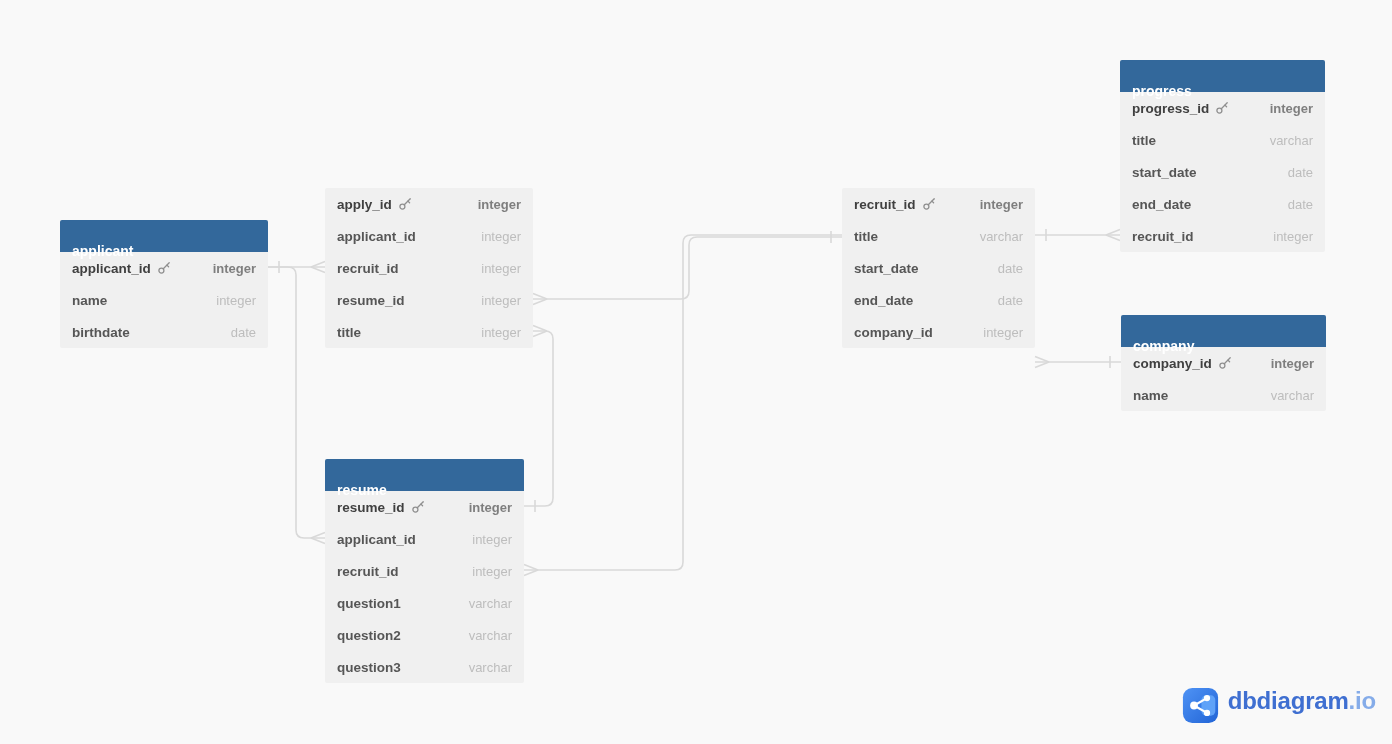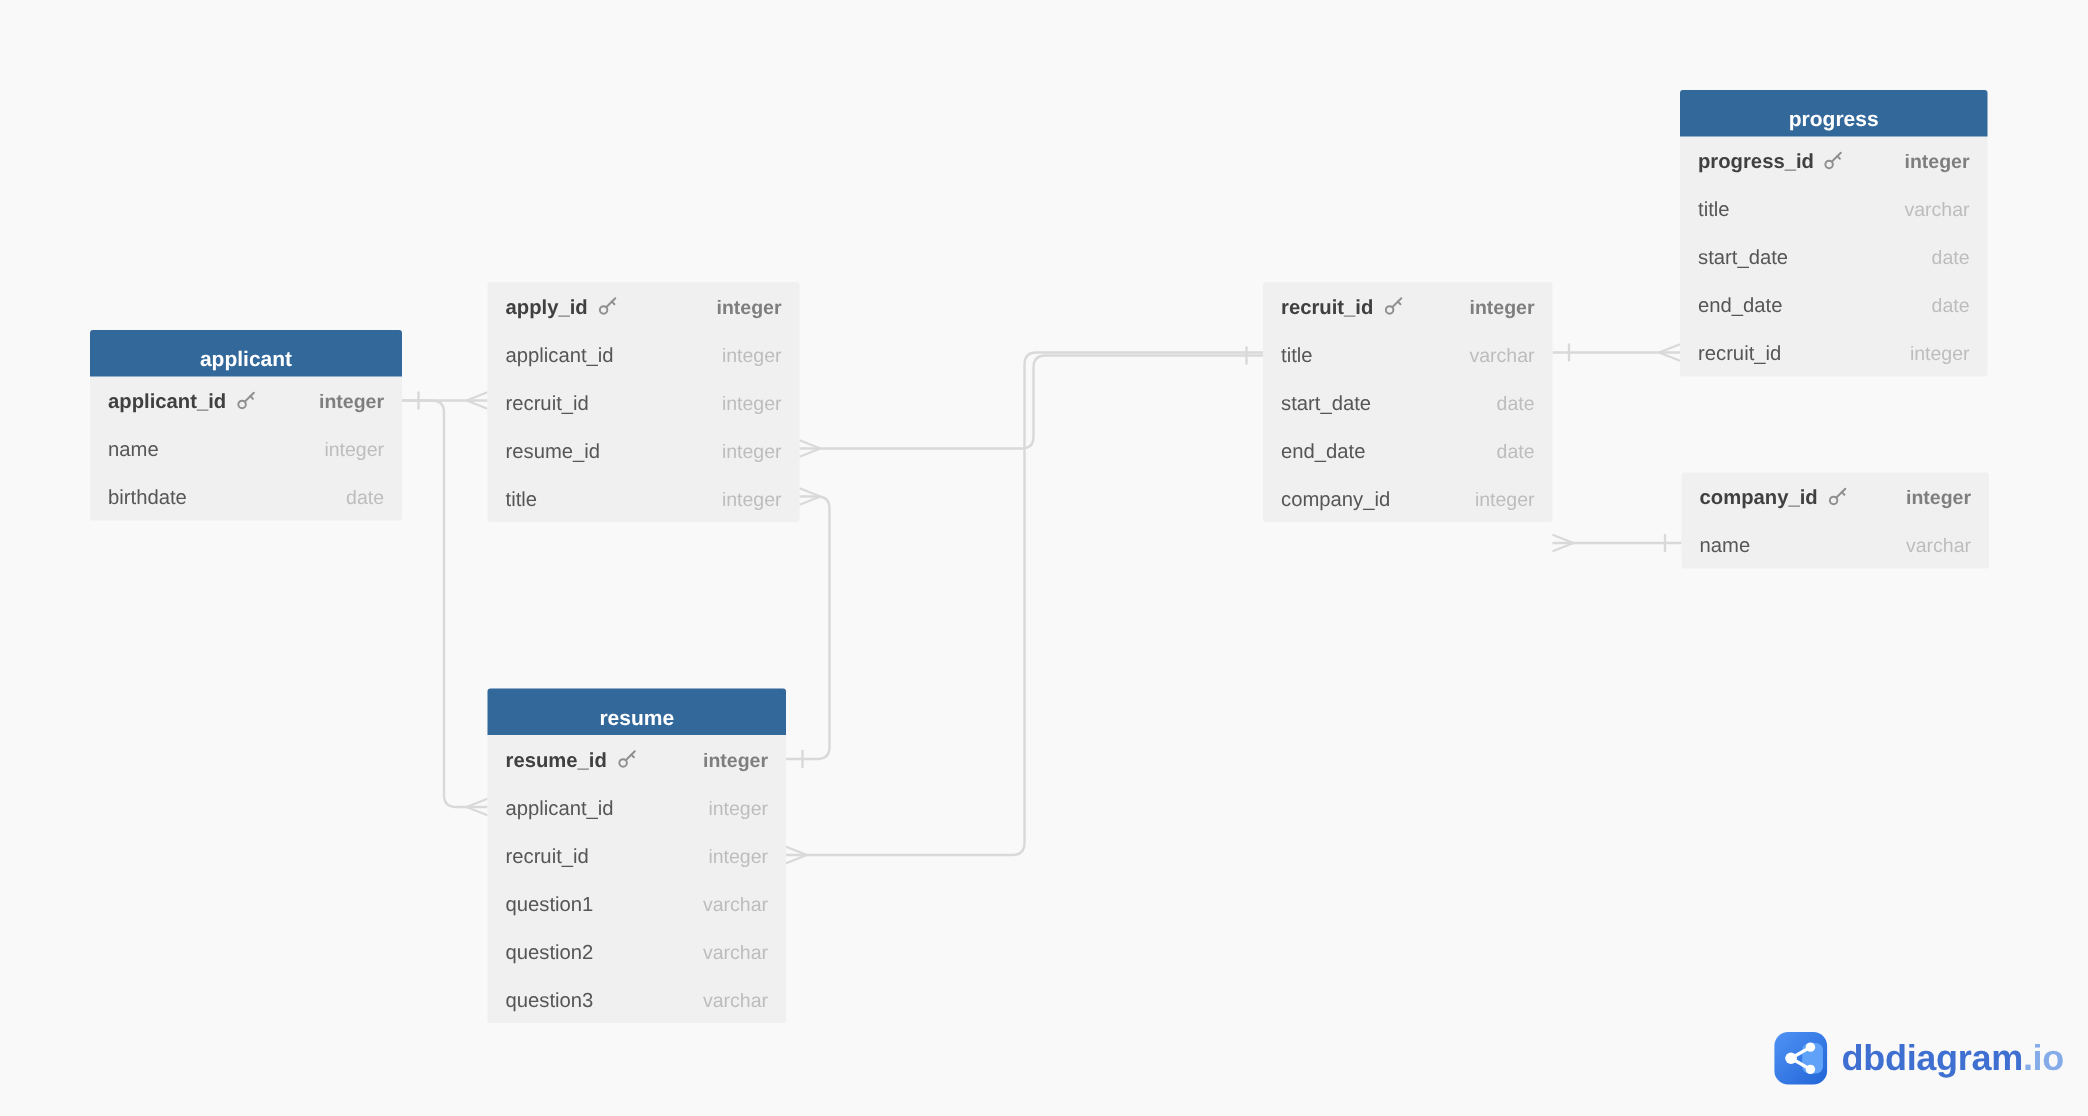--- a/index.html
+++ b/index.html
@@ -13,39 +13,38 @@
   .tbl {
     position:absolute;
     background: var(--table-row-bg, #f0f0f0);
     border-radius:2px;
   }
   .tbl-header {
     height:31px; line-height:31px;
     background: var(--table-header-bg, #33689b);
     color: var(--table-header-text, #ffffff);
     font-size:14px; font-weight:700;
-    padding:4px 12px;
+    padding:16px 12px;
     border-radius:2px 2px 0 0;
     cursor:move;
-    text-align:center;
   }
   .tbl-row {
     height:32px;
     display:flex; align-items:center; justify-content:space-between;
     padding:0 12px;
     font-size:13.5px;
   }
-  .fname { color: var(--field-text, #565656); display:flex; align-items:center; gap:6px; white-space:nowrap; }
+  .fname { color: var(--field-text, #565656); display:flex; align-items:center; gap:6px; white-space:nowrap;font-weight:bold; }
   .ftype { color: var(--type-text, #bdbdbd); font-size:13px; white-space:nowrap;padding-left:16px; }
   .tbl-row.pk .fname { font-weight:700; color: var(--pk-field-text, #404040); }
   .tbl-row.pk .ftype { font-weight:700; color: var(--pk-type-text, #7e7e7e); }
   .key-ic { flex:0 0 auto; }
   .logo {
     position:absolute; right:16px; bottom:20px;
-    display:flex; align-items:center; gap:9px;
+    display:flex; align-items:flex-start; gap:9px;
   }
   .logo-text {
     font-size:24px; font-weight:600; letter-spacing:-0.2px;
     color: var(--logo-text, #3f6fd1);
   }
   .logo-text .io { color: var(--logo-suffix-text, #85ace9); }
 </style>
 </head>
 <body>
 
@@ -202,20 +201,21 @@
       <div class="tbl-row">
         <span class="fname">end_date</span>
         <span class="ftype">date</span>
       </div>
       <div class="tbl-row">
         <span class="fname">recruit_id</span>
         <span class="ftype">integer</span>
       </div>
     </div>
     <div class="tbl" style="left: 1121px; top: 315px; width: 205px;">
+      <div class="tbl-header">company</div>
       <div class="tbl-row pk">
         <span class="fname">company_id<svg class="key-ic" width="14" height="14" viewBox="0 0 14 14" fill="none" stroke="#8f8f8f" stroke-width="1.3" stroke-linecap="round">
             <circle cx="4.4" cy="9.6" r="2.5"></circle>
             <path d="M6.3 7.7 L12.2 1.8"></path>
             <path d="M9.9 4.1 L11.6 5.8"></path>
           </svg></span>
         <span class="ftype">integer</span>
       </div>
       <div class="tbl-row">
         <span class="fname">name</span>

